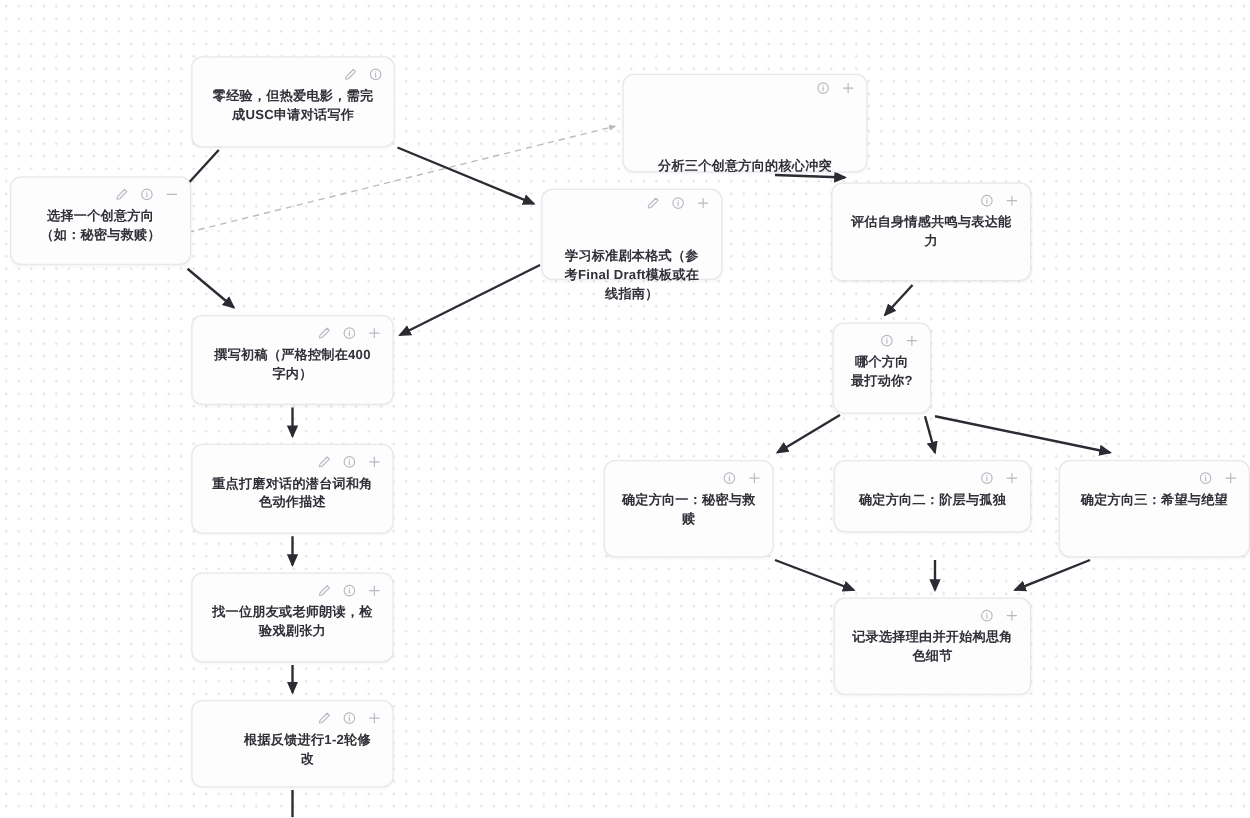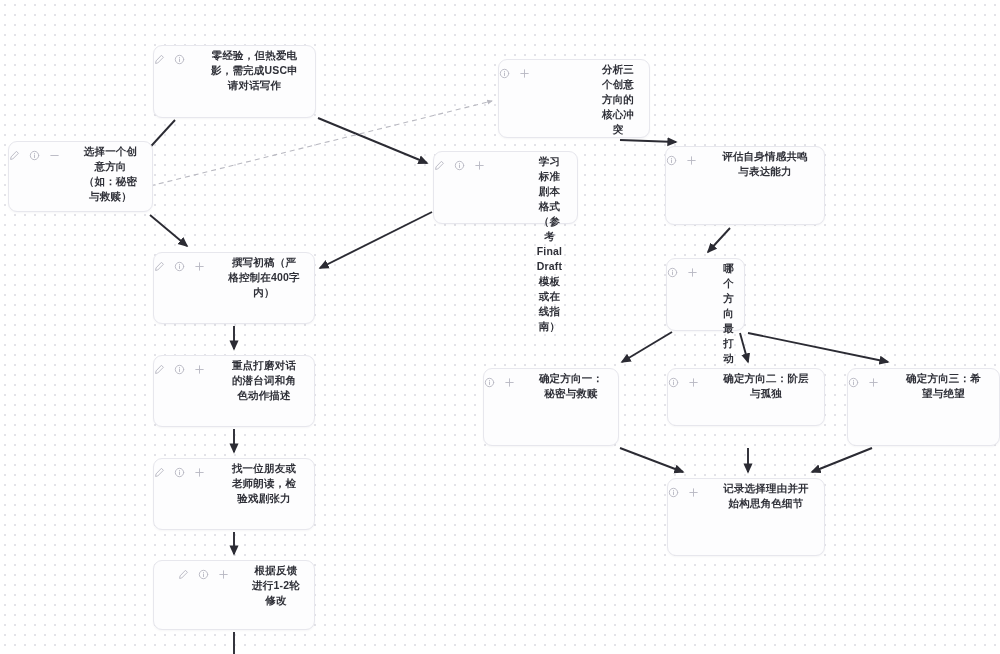--- a/index.html
+++ b/index.html
@@ -27,21 +27,21 @@
     pointer-events: none;
   }
   .node {
     position: absolute;
     box-sizing: border-box;
     background: #fdfdfe;
     border: 1px solid #e7e7ed;
     border-radius: 9px;
     box-shadow: 0 1px 2px rgba(40,40,60,0.045);
     display: flex;
-    flex-direction: row;
+    flex-direction: column;
     align-items: stretch;
     z-index: 2;
   }
   .node-toolbar {
     display: flex;
     justify-content: flex-end;
     align-items: center;
     gap: 9px;
     height: 17px;
     padding: 5px 9px 0 0;
@@ -252,21 +252,21 @@
           </span>
           <span class="ic">
             <svg viewBox="0 0 16 16" width="11" height="11" fill="none" stroke="currentColor" stroke-width="1.35" stroke-linecap="round" stroke-linejoin="round">
               <path d="M8 2.6 L8 13.4"></path>
               <path d="M2.6 8 L13.4 8"></path>
             </svg>
           </span>
         </div>
         <div class="node-label" style="color: rgb(47, 48, 56);">根据反馈进行1-2轮修改</div>
       </div>
-      <div class="node" style="left: 498px; top: 59px; width: 152px; height: 79px; background: rgb(253, 253, 254); border-color: rgb(231, 231, 237); gap: 48px;">
+      <div class="node" style="left: 498px; top: 59px; width: 196px; height: 79px; background: rgb(253, 253, 254); border-color: rgb(231, 231, 237); gap: 48px;">
         <div class="node-toolbar">
           <span class="ic">
             <svg viewBox="0 0 16 16" width="11" height="11" fill="none" stroke="currentColor" stroke-width="1.35" stroke-linecap="round" stroke-linejoin="round">
               <circle cx="8" cy="8" r="6.1"></circle>
               <path d="M8 7.2 L8 11"></path>
               <path d="M8 4.9 L8 5.1"></path>
             </svg>
           </span>
           <span class="ic">
             <svg viewBox="0 0 16 16" width="11" height="11" fill="none" stroke="currentColor" stroke-width="1.35" stroke-linecap="round" stroke-linejoin="round">

